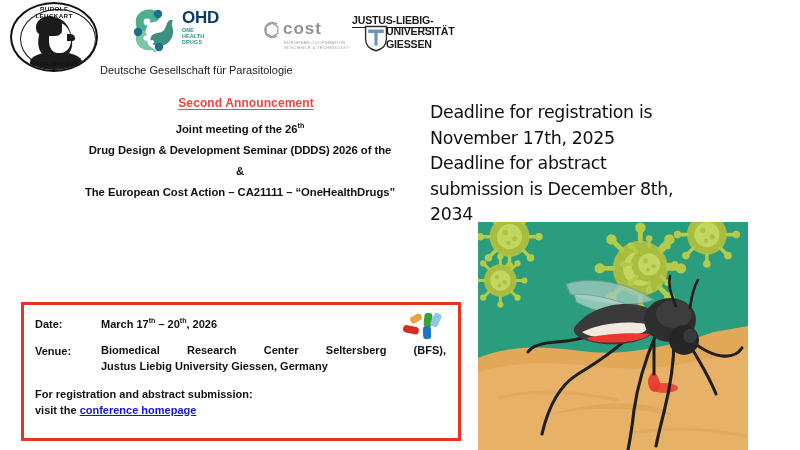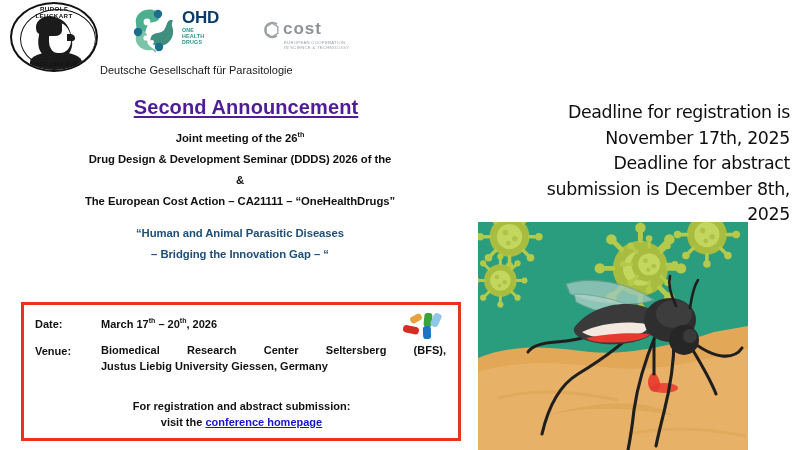--- a/index.html
+++ b/index.html
@@ -70,21 +70,21 @@
   .jlu-l3{position:absolute;left:34px;top:28px;font-size:10.6px;font-weight:bold;color:#1c1c1c;line-height:13px;letter-spacing:-.2px;}
 
   .dgp-caption{
     position:absolute;left:100px;top:64px;font-size:11px;color:#1a1a1a;
     font-family:"Liberation Sans",sans-serif;letter-spacing:0px;
   }
 
   
   .left-col{position:absolute;left:18px;top:92px;width:444px;text-align:center;}
   .second-ann{
-    display:inline-block;font-size:20px;font-weight:bold;color:#4c1d95;
+    display:inline-block;font-size:12px;font-weight:bold;color:#ef4444;
     text-decoration:underline;text-underline-offset:2px;margin:4px 0 9px 12px;letter-spacing:.1px;
   }
   .meet-line{font-size:11.3px;font-weight:bold;color:#111;line-height:20.5px;letter-spacing:-.05px;}
   .amp{font-size:11.3px;font-weight:bold;color:#111;line-height:22px;}
   .theme{font-size:11.3px;font-weight:bold;color:#1f4e79;line-height:21px;letter-spacing:-.05px;}
   .theme-wrap{margin-top:11px;}
   sup{font-size:.64em;vertical-align:super;line-height:0;}
 
   
   .details-box{
@@ -93,28 +93,28 @@
   }
   .db-inner{position:absolute;left:11px;top:11px;right:10px;}
   .row{display:flex;margin-bottom:2px;}
   .lbl{width:66px;flex:0 0 66px;font-size:11px;font-weight:bold;color:#111;line-height:17px;}
   .val{font-size:11px;font-weight:bold;color:#111;line-height:17px;}
   .date-row{margin-bottom:10px;}
   .venue-row{margin-bottom:0;}
   .venue-val{width:345px;}
   .venue-l1{text-align:justify;text-align-last:justify;line-height:15.5px;}
   .venue-l2{line-height:15.5px;}
-  .reg-block{margin-top:25px;font-size:11px;font-weight:bold;color:#111;line-height:15.5px;text-align:center;}
+  .reg-block{margin-top:13px;font-size:11px;font-weight:bold;color:#111;line-height:15.5px;}
   .link{color:#1414d6;text-decoration:underline;}
 
   .pinwheel{position:absolute;right:12px;top:6px;width:46px;height:34px;}
 
   
   .deadline{
-    position:absolute;left:430px;top:100px;width:360px;text-align:right;
+    position:absolute;left:430px;top:100px;width:360px;text-align:left;
     font-size:17.4px;color:#0f0f0f;line-height:25.5px;
     font-family:"DejaVu Sans",sans-serif;letter-spacing:-.35px;
   }
 
   
   .photo{
     position:absolute;left:478px;top:222px;width:270px;height:228px;overflow:hidden;
   }
   .photo svg{display:block;}
 </style>
@@ -171,36 +171,43 @@
           <path d="M10 3.2 L15.8 6.6 L15.8 13.4 L10 16.8 L4.2 13.4 L4.2 6.6 Z" fill="none" stroke="#9aa0a4" stroke-width="1.3"></path>
         </svg>
       </div>
       <div class="cost-word">cost</div>
       <div class="cost-sub">
         <div>EUROPEAN COOPERATION</div>
         <div>IN SCIENCE &amp; TECHNOLOGY</div>
       </div>
     </div>
 
+    <div class="jlu">
+      <span class="jlu-line1">JUSTUS-LIEBIG-</span>
+      <div class="jlu-shield">
+        <svg width="24" height="27" viewBox="0 0 24 27">
+          <path d="M1.6 1.5 H22.4 V14 C22.4 20.5 17.6 24.4 12 25.8 C6.4 24.4 1.6 20.5 1.6 14 Z" fill="#ffffff" stroke="#2b2b2b" stroke-width="1.4"></path>
+          <path d="M4.2 4.4 H19.8 V8 H13.6 V20.6 H10.4 V8 H4.2 Z" fill="#6f93b8"></path>
+        </svg>
+      </div>
+      <div class="jlu-l2">UNIVERSITÄT</div>
+      <div class="jlu-l3">GIESSEN</div>
+    </div>
 
     <div class="dgp-caption">Deutsche Gesellschaft für Parasitologie</div>
   </div>
 
   <div class="left-col">
     <div>
       <span class="second-ann">Second Announcement</span>
     </div>
     <div class="meet-line"><span>Joint meeting of the 26</span><sup>th</sup></div>
     <div class="meet-line">Drug Design &amp; Development Seminar (DDDS) 2026 of the</div>
     <div class="amp">&amp;</div>
     <div class="meet-line">The European Cost Action – CA21111 – “OneHealthDrugs”</div>
-    <div class="theme-wrap">
-      <div class="theme">“Human and Animal Parasitic Diseases</div>
-      <div class="theme">– Bridging the Innovation Gap – “</div>
-    </div>
   </div>
 
   <div class="details-box">
     <div class="pinwheel">
       <svg width="46" height="34" viewBox="0 0 46 34">
         <rect x="10" y="4" width="12" height="7" rx="3.2" fill="#e8a33d" transform="rotate(-28 16 7.5)"></rect>
         <rect x="24" y="2" width="8" height="14" rx="3.2" fill="#3aa33a" transform="rotate(6 28 9)"></rect>
         <rect x="32" y="2" width="8" height="14" rx="3.2" fill="#8ec7e8" transform="rotate(24 36 9)"></rect>
         <rect x="3" y="15" width="16" height="7.5" rx="3.5" fill="#d62d20" transform="rotate(12 11 18.7)"></rect>
         <rect x="23" y="15" width="8" height="13" rx="3.2" fill="#1b74c4" transform="rotate(-2 27 21.5)"></rect>
@@ -226,21 +233,21 @@
         <div><span>visit the </span><a class="link" href="#">conference homepage</a></div>
       </div>
     </div>
   </div>
 
   <div class="deadline">
     <div>Deadline for registration is</div>
     <div>November 17th, 2025</div>
     <div>Deadline for abstract</div>
     <div>submission is December 8th,</div>
-    <div>2025</div>
+    <div>2034</div>
   </div>
 
   <div class="photo">
     <svg width="270" height="228" viewBox="0 0 270 228">
       <defs>
         <clipPath id="frame">
             <rect x="0" y="0" width="270" height="228"></rect>
           </clipPath>
         <g id="virus">
           <circle cx="0" cy="0" r="19" fill="#a8bc3f"></circle>

